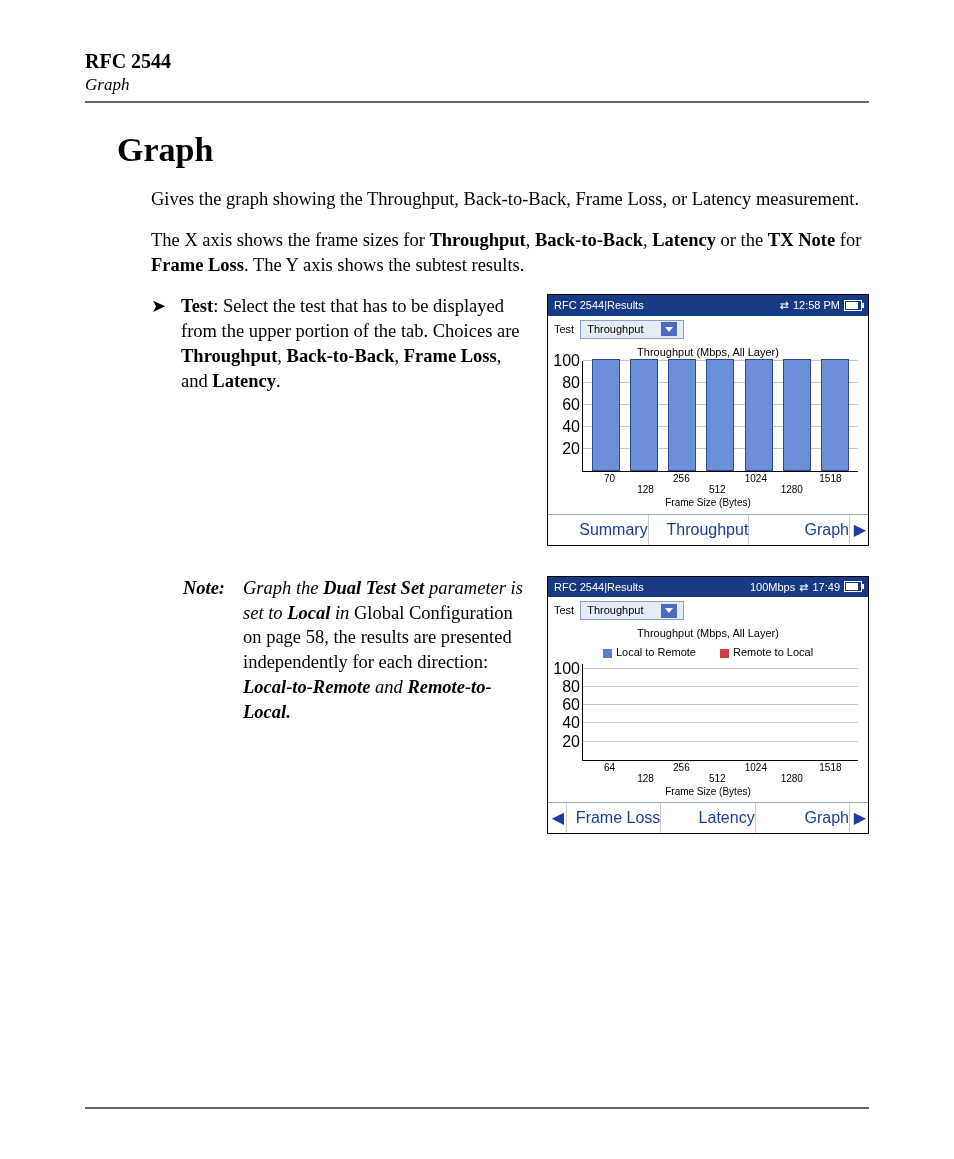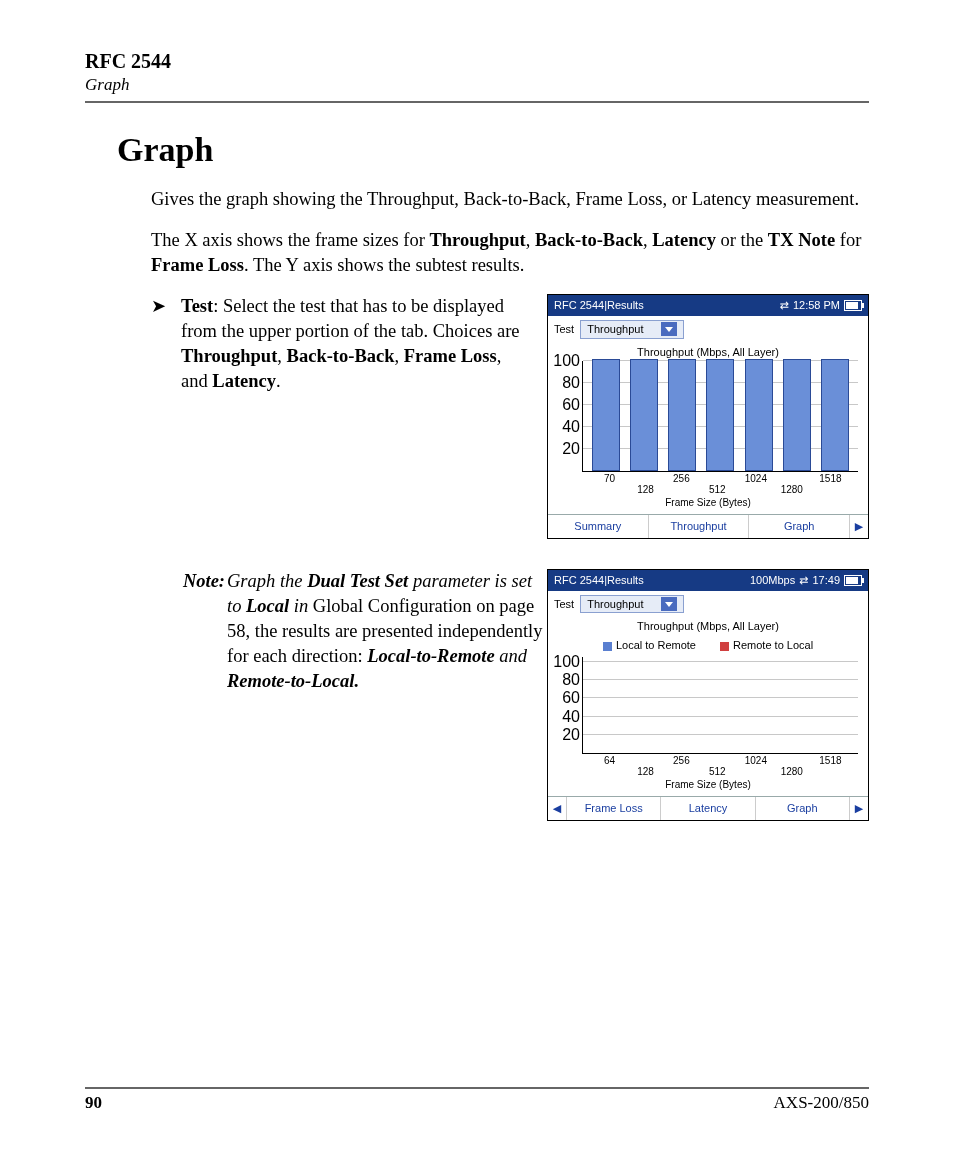--- a/index.html
+++ b/index.html
@@ -10,21 +10,21 @@
   h1{margin:0 0 18px 32px;font-size:34px;font-weight:700}
   .body{margin-left:66px;font-size:18.5px;line-height:1.35}
   .body p{margin:0 0 16px}
   .b{font-weight:700}
   .home{display:inline-block;vertical-align:-2px}
   .cols{display:flex;gap:18px;align-items:flex-start}
   .colL{flex:1}
   ul.arrow{list-style:none;padding:0;margin:0}
   ul.arrow>li{position:relative;padding-left:30px;margin-bottom:14px}
   ul.arrow>li:before{content:"➤";position:absolute;left:0;top:0;font-size:18px}
-  .note-row{display:flex;gap:2px;margin-top:30px;margin-left:10px}
+  .note-row{display:flex;gap:18px;margin-top:30px;margin-left:10px}
   .note-lbl{font-weight:700;font-style:italic;font-size:18.5px;min-width:64px;text-align:right}
   .note-txt{font-style:italic;font-size:18.5px;line-height:1.35;flex:1}
   .roman{font-style:normal}
   .shot{width:320px;border:1px solid #000;background:#fff;font-family:Tahoma,Arial,sans-serif;font-size:11px}
   .tbar{background:#163a84;color:#fff;padding:3px 6px;display:flex;justify-content:space-between;align-items:center}
   .tbar .r{display:flex;align-items:center;gap:4px}
   .batt{display:inline-block;width:16px;height:9px;border:1px solid #fff;position:relative}
   .batt:after{content:"";position:absolute;right:-3px;top:2px;width:2px;height:5px;background:#fff}
   .batt:before{content:"";position:absolute;left:1px;top:1px;width:12px;height:7px;background:#fff}
   .trow{padding:4px 6px;display:flex;align-items:center;gap:6px}
@@ -33,21 +33,21 @@
   .ctitle{text-align:center;padding:2px 0}
   .plot{position:relative;height:110px;margin:0 10px 0 34px;border-left:1px solid #000;border-bottom:1px solid #000}
   .grid div{position:absolute;left:0;right:0;border-top:1px solid #c8c8c8;height:0}
   .ylab{position:absolute;right:100%;transform:translateY(-50%);padding-right:3px;font-size:16px}
   .bars{position:absolute;left:0;right:0;bottom:0;top:0;display:flex;align-items:flex-end;justify-content:space-around;padding:0 4px}
   .bar{width:26px;background:#6a8fd8;border:1px solid #2a4a96}
   .xticks{display:flex;margin:0 10px 0 34px;position:relative;height:26px}
   .xt{position:absolute;font-size:10px;transform:translateX(-50%)}
   .xlabel{text-align:center;font-size:10px;margin-top:-2px;padding-bottom:4px}
   .tabs{display:flex;border-top:1px solid #9aa}
-  .tabs>div{flex:1;text-align:center;color:#1a3ea0;padding:4px 0;border-right:1px solid #ccc;font-size:11px}
+  .tabs>div{flex:1;text-align:right;color:#1a3ea0;padding:4px 0;border-right:1px solid #ccc;font-size:16px}
   .tabs .arr{flex:0 0 14px;color:#1a3ea0;border:0;padding:4px 2px}
   .legend{display:flex;justify-content:center;gap:24px;padding:2px 0 4px}
   .sw{display:inline-block;width:9px;height:9px;margin-right:4px;vertical-align:middle}
   .footer{position:absolute;left:85px;right:85px;bottom:46px}
   .frule{border-top:2px solid #666;margin-bottom:4px}
   .fline{display:flex;justify-content:space-between;font-size:17px}
   .fline .pn{font-weight:700}
 </style>
 </head>
 <body>
@@ -206,17 +206,13 @@
           <div>Graph</div>
           <div class="arr">▶</div>
         </div>
       </div>
     </div>
   </div>
 </div>
 
 <div class="footer">
   <div class="frule"></div>
-  <div class="fline">
-    <span class="pn">90</span>
-    <span>AXS-200/850</span>
-  </div>
 </div>
 
 </body></html>

